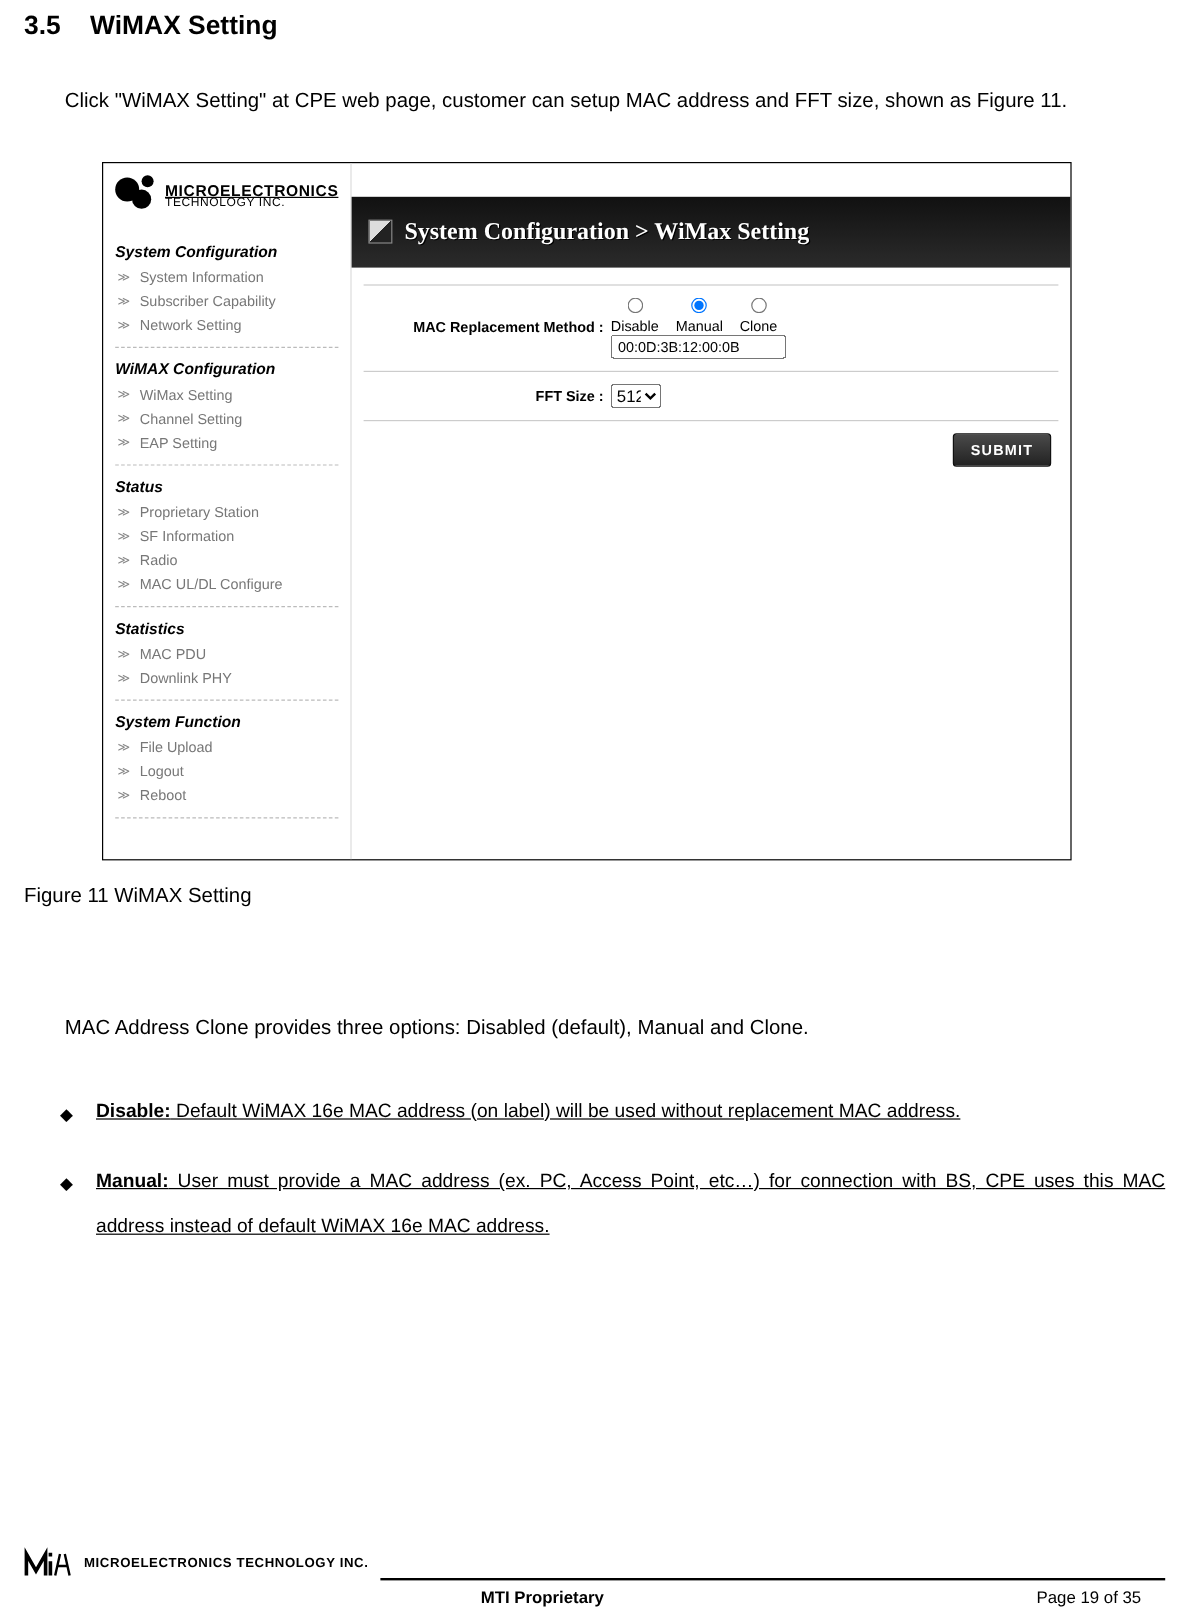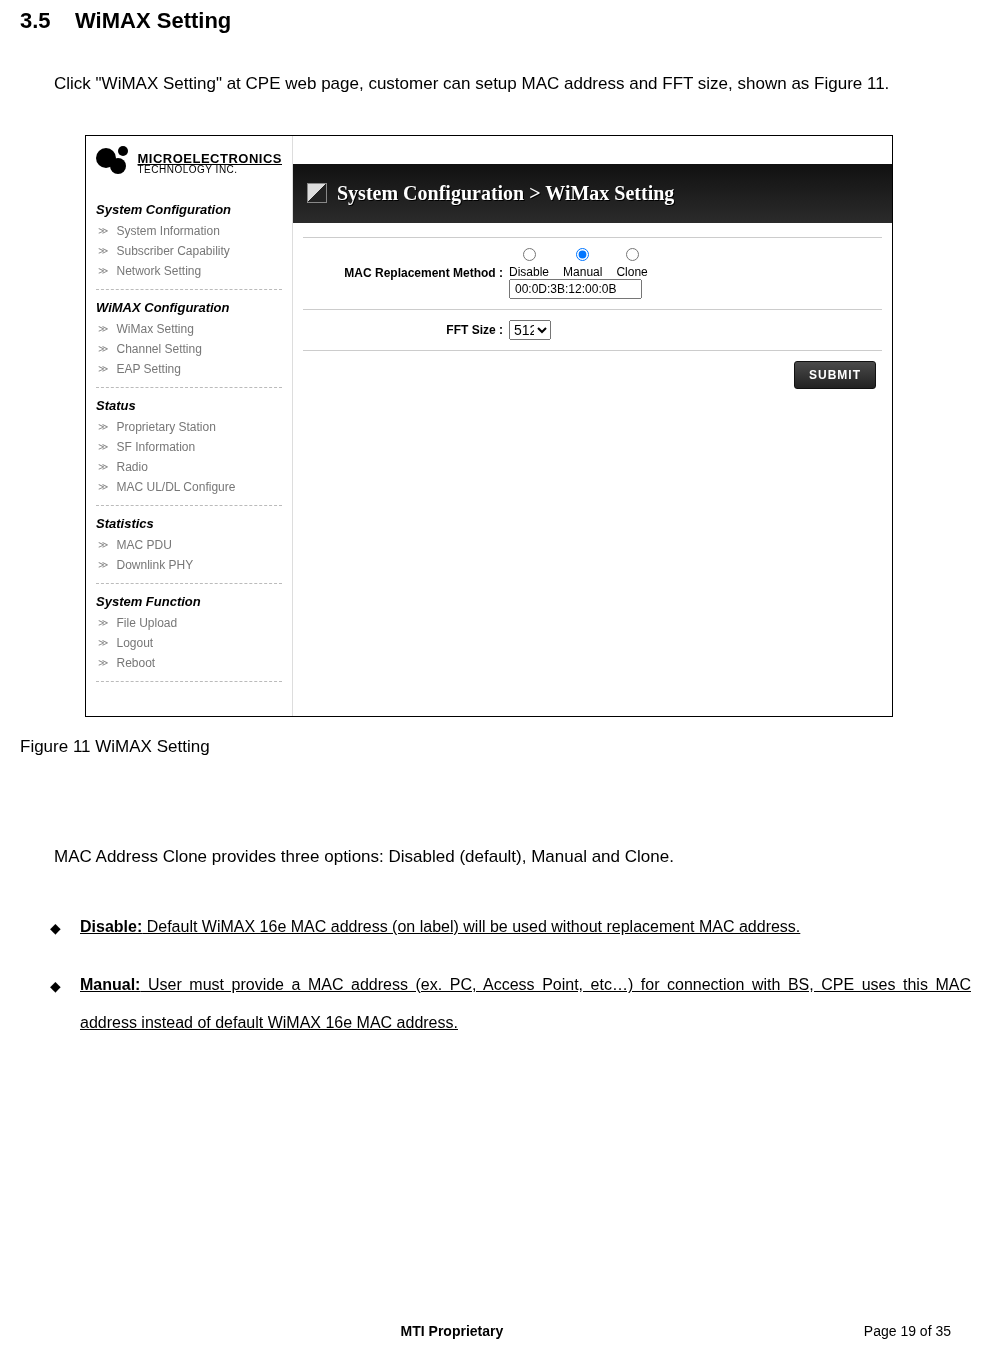--- a/index.html
+++ b/index.html
@@ -149,21 +149,21 @@
   }
   .radios label {
     display: flex;
     align-items: center;
     gap: 4px;
     font-size: 12px;
     font-weight: normal;
     flex-direction: column;
   }
   .mac-input {
-    width: 133px;
+    width: 146px;
     height: 20px;
     box-sizing: border-box;
     font-size: 12px;
     padding: 1px 4px;
   }
   .fft-select {
     width: 42px;
     height: 20px;
     font-size: 14px;
   }
@@ -410,20 +410,34 @@
 <p class="figure-caption">Figure 11    WiMAX Setting</p>
 
 <p class="body-text indent explain">MAC Address Clone provides three options: Disabled (default), Manual and Clone.</p>
 
 <ul class="bullet-list" id="bullets">
       <li><span class="bold">Disable:</span><span> Default WiMAX 16e MAC address (on label) will be used without replacement MAC address.</span></li>
       <li><span class="bold">Manual:</span><span> User must provide a MAC address (ex. PC, Access Point, etc…) for connection with BS, CPE uses this MAC address instead of default WiMAX 16e MAC address.</span></li>
     </ul>
 
 <div class="footer">
+  <div class="footer-top">
+    <div class="footer-logo">
+      <div class="logo-mark">
+        <svg width="44" height="28" viewBox="0 0 44 28">
+          <path d="M2 24 L2 6 L10 20 L18 6 L18 24" stroke="#000" stroke-width="3" fill="none"></path>
+          <path d="M22 24 L22 12 M22 8 L22 5" stroke="#000" stroke-width="3" fill="none"></path>
+          <path d="M28 24 L28 6 L36 20 L44 6 L44 24" stroke="#000" stroke-width="2" fill="none" opacity="0"></path>
+          <path d="M26 24 L30 6 M34 6 L38 24 M28 16 L36 16" stroke="#000" stroke-width="2" fill="none"></path>
+        </svg>
+      </div>
+      <span class="footer-logo-text">MICROELECTRONICS TECHNOLOGY INC.</span>
+    </div>
+    <div class="footer-line"></div>
+  </div>
   <div class="footer-bottom">
     <span></span>
     <span class="footer-mti">MTI Proprietary</span>
     <span>Page 19 of 35</span>
   </div>
 </div>
 
 </div>
 
 </body></html>

